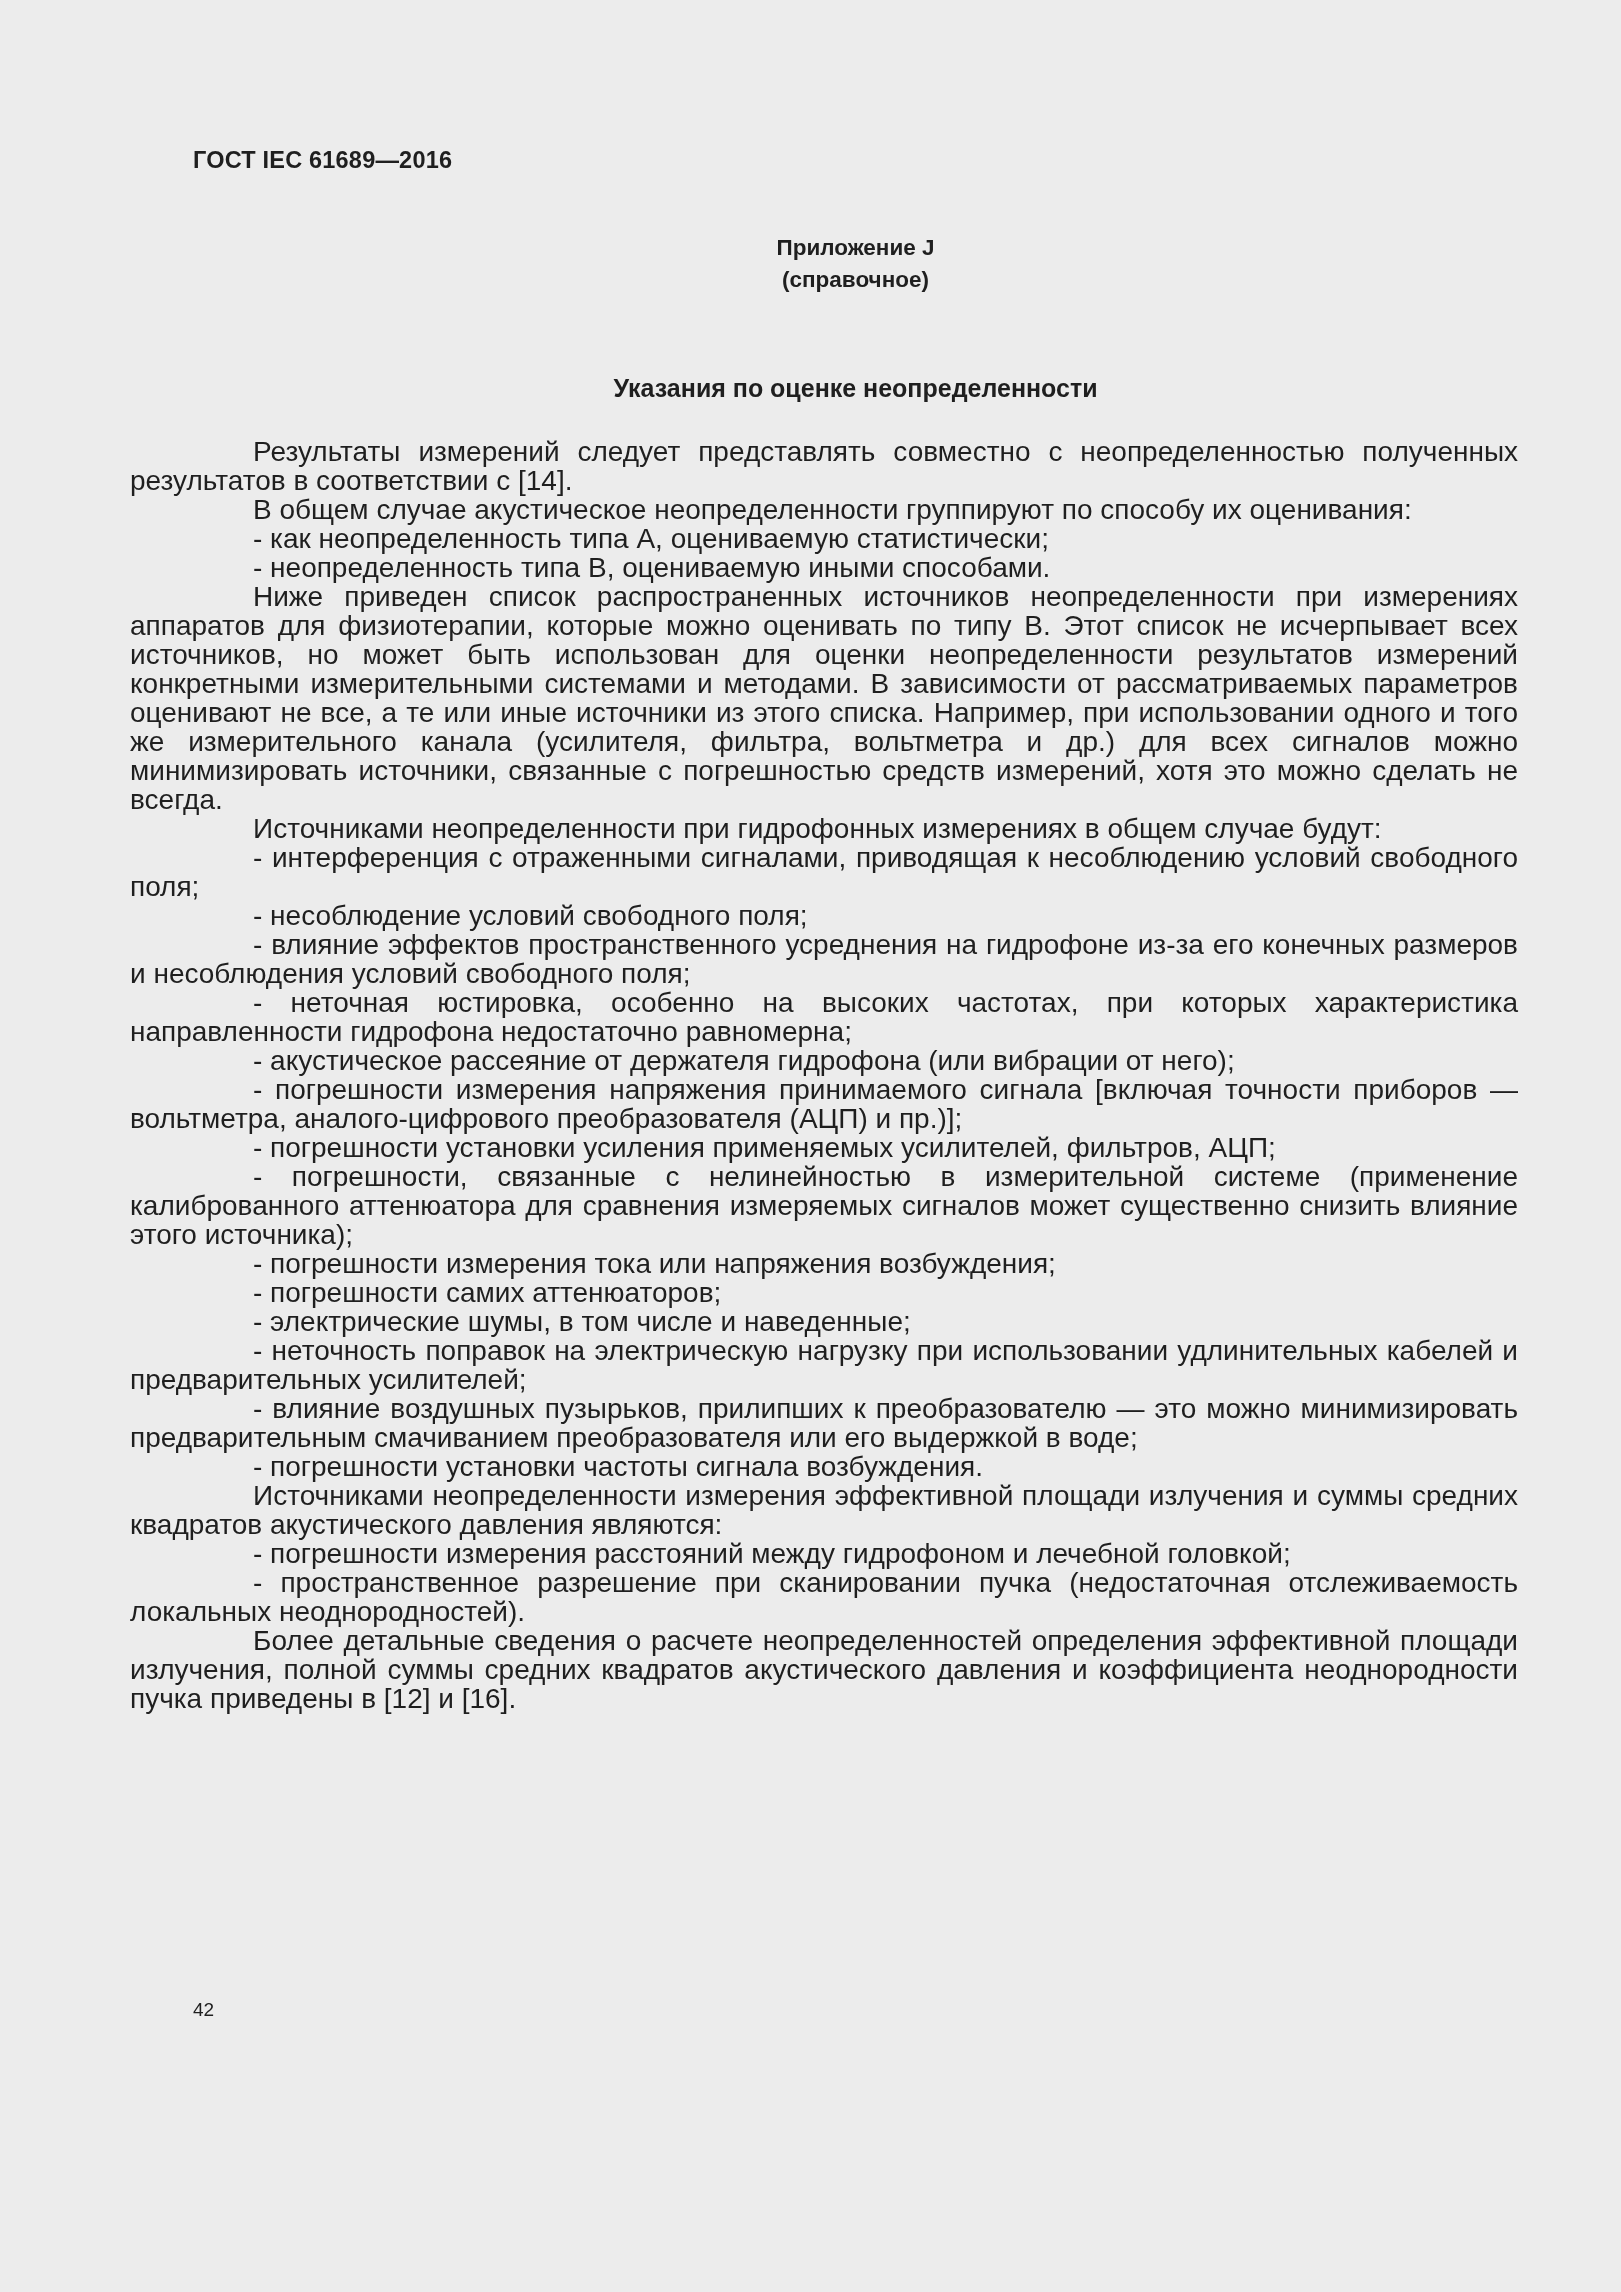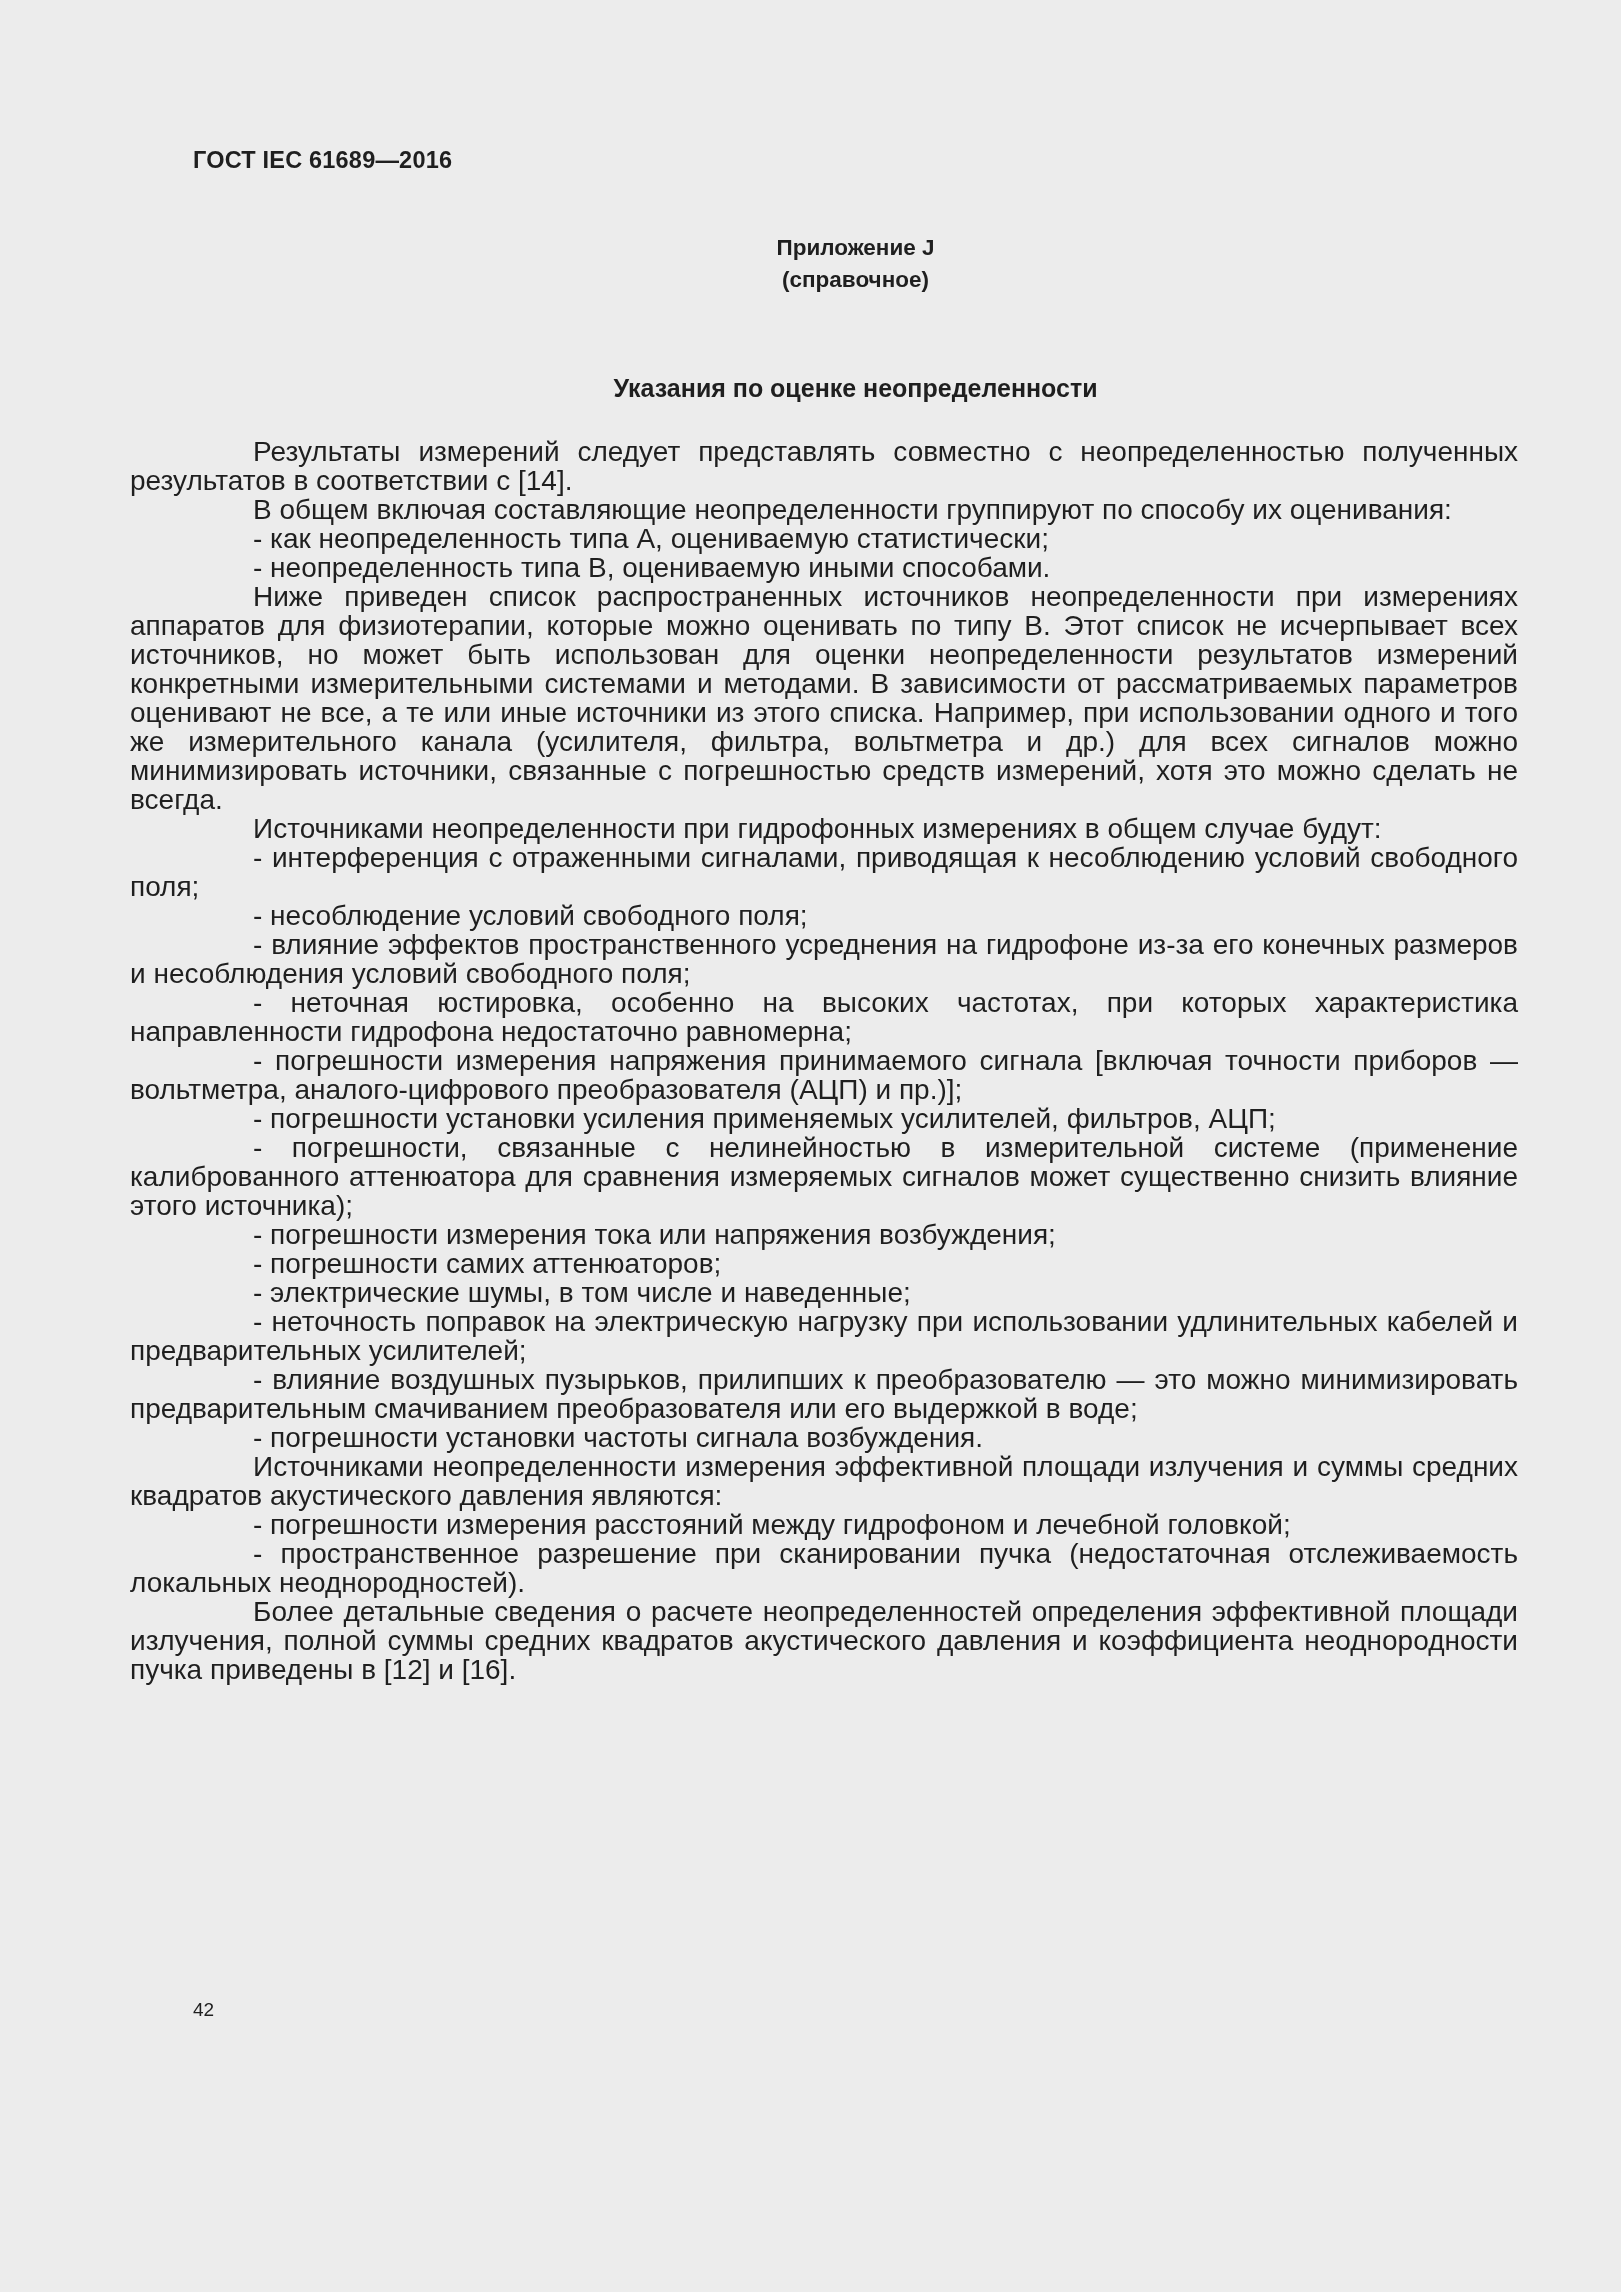--- a/index.html
+++ b/index.html
@@ -78,29 +78,30 @@
 
   <div class="annex-block">
     <div>Приложение J</div>
     <div>(справочное)</div>
   </div>
 
   <h1 class="section-title">Указания по оценке неопределенности</h1>
 
   <div class="doc-body" id="doc-body">
       <p class="para">Результаты измерений следует представлять совместно с неопределенностью полученных результатов в соответствии с [14].</p>
-      <p class="para">В общем включая составляющие неопределенности группируют по способу их оценивания:</p>
+      <p class="para">В общем случае акустическое неопределенности группируют по способу их оценивания:</p>
       <p class="para">- как неопределенность типа А, оцениваемую статистически;</p>
       <p class="para">- неопределенность типа В, оцениваемую иными способами.</p>
       <p class="para">Ниже приведен список распространенных источников неопределенности при измерениях аппаратов для физиотерапии, которые можно оценивать по типу В. Этот список не исчерпывает всех источников, но может быть использован для оценки неопределенности результатов измерений конкретными измерительными системами и методами. В зависимости от рассматриваемых параметров оценивают не все, а те или иные источники из этого списка. Например, при использовании одного и того же измерительного канала (усилителя, фильтра, вольтметра и др.) для всех сигналов можно минимизировать источники, связанные с погрешностью средств измерений, хотя это можно сделать не всегда.</p>
       <p class="para">Источниками неопределенности при гидрофонных измерениях в общем случае будут:</p>
       <p class="para">- интерференция с отраженными сигналами, приводящая к несоблюдению условий свободного поля;</p>
       <p class="para">- несоблюдение условий свободного поля;</p>
       <p class="para">- влияние эффектов пространственного усреднения на гидрофоне из-за его конечных размеров и несоблюдения условий свободного поля;</p>
       <p class="para">- неточная юстировка, особенно на высоких частотах, при которых характеристика направленности гидрофона недостаточно равномерна;</p>
+      <p class="para">- акустическое рассеяние от держателя гидрофона (или вибрации от него);</p>
       <p class="para">- погрешности измерения напряжения принимаемого сигнала [включая точности приборов — вольтметра, аналого-цифрового преобразователя (АЦП) и пр.)];</p>
       <p class="para">- погрешности установки усиления применяемых усилителей, фильтров, АЦП;</p>
       <p class="para">- погрешности, связанные с нелинейностью в измерительной системе (применение калиброванного аттенюатора для сравнения измеряемых сигналов может существенно снизить влияние этого источника);</p>
       <p class="para">- погрешности измерения тока или напряжения возбуждения;</p>
       <p class="para">- погрешности самих аттенюаторов;</p>
       <p class="para">- электрические шумы, в том числе и наведенные;</p>
       <p class="para">- неточность поправок на электрическую нагрузку при использовании удлинительных кабелей и предварительных усилителей;</p>
       <p class="para">- влияние воздушных пузырьков, прилипших к преобразователю — это можно минимизировать предварительным смачиванием преобразователя или его выдержкой в воде;</p>
       <p class="para">- погрешности установки частоты сигнала возбуждения.</p>
       <p class="para">Источниками неопределенности измерения эффективной площади излучения и суммы средних квадратов акустического давления являются:</p>

